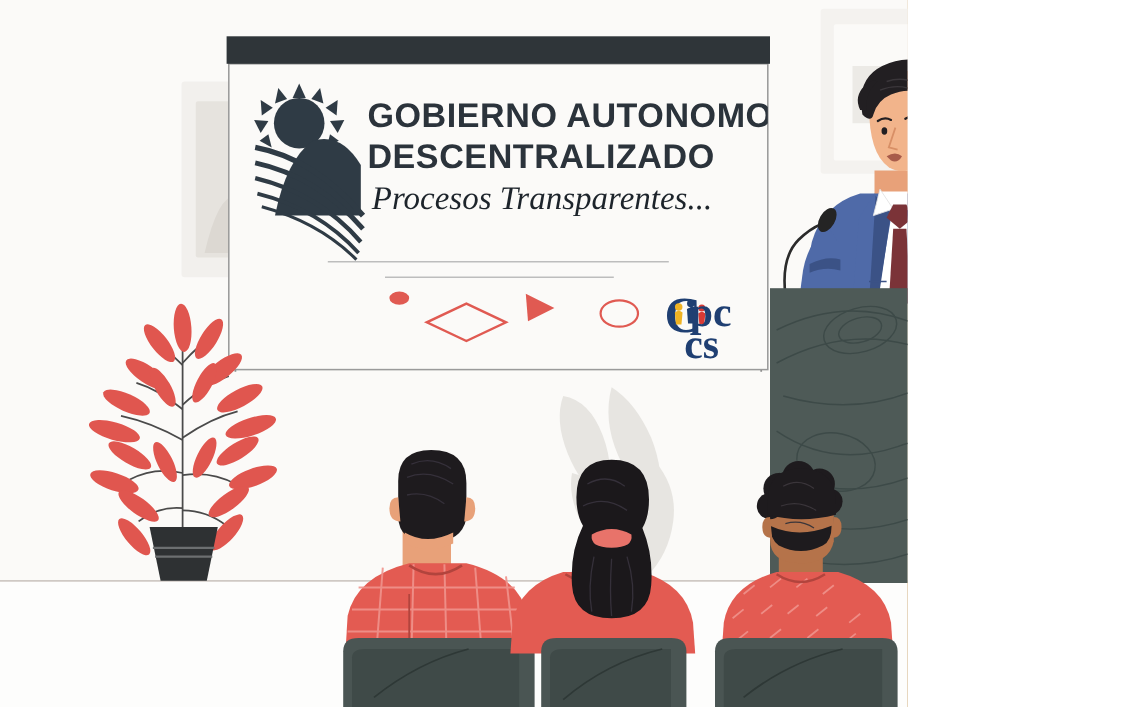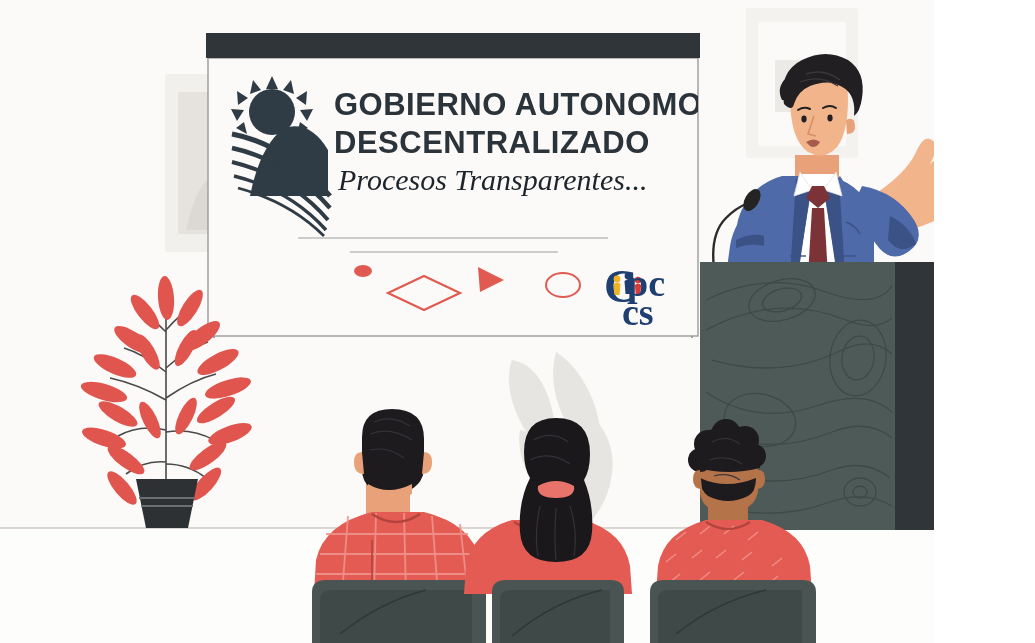--- a/index.html
+++ b/index.html
@@ -1,17 +1,17 @@
 <!DOCTYPE html>
 <html><head>
 <meta charset="utf-8">
 <style>
   html,body{margin:0;padding:0;background:#fff;}
   body{font-family:"Liberation Sans", sans-serif;}
-  #stage{position:relative;width:934px;height:643px;overflow:hidden;background:#a16207;}
+  #stage{position:relative;width:825px;height:643px;overflow:hidden;background:#a16207;}
   #stage svg{display:block;}
   .slide-title{
     font-family:"Liberation Sans", sans-serif;
     font-weight:bold;
     font-size:31px;
     letter-spacing:0.5px;
     fill:#2b333b;
   }
   .slide-script{
     font-family:"Liberation Serif", serif;

